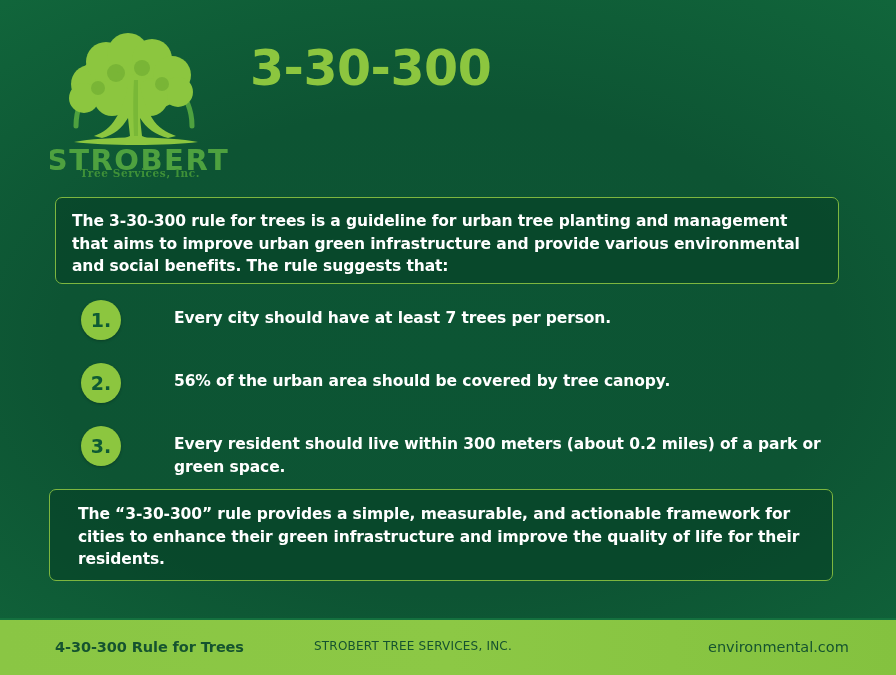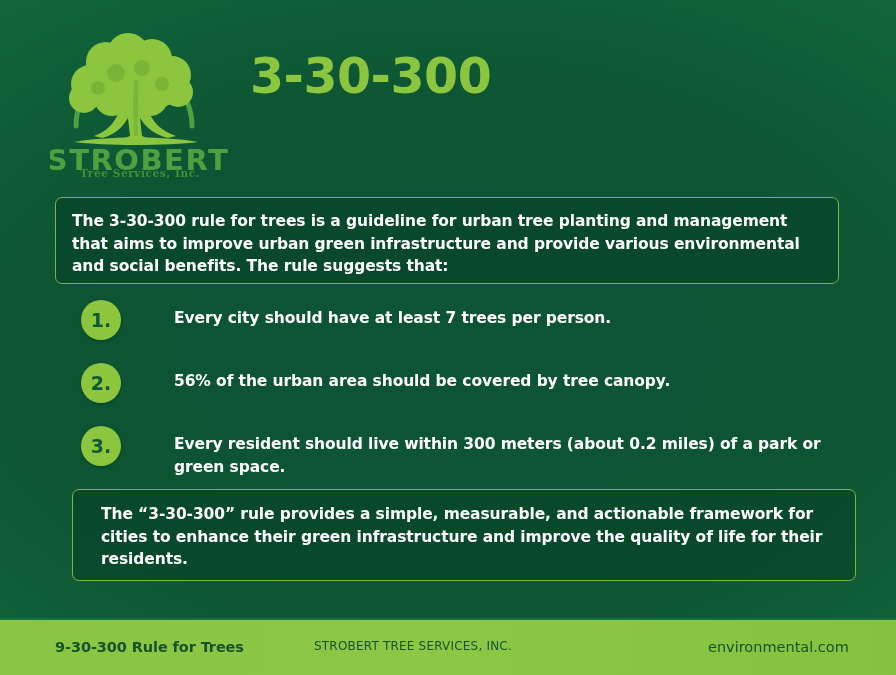--- a/index.html
+++ b/index.html
@@ -51,21 +51,20 @@
     width: 600px;
   }
   .title-line {
     color: #8cc63f;
     font-family: "DejaVu Sans", sans-serif;
     font-weight: bold;
     font-size: 49px;
     line-height: 57px;
     letter-spacing: -0.5px;
     white-space: nowrap;
-    margin-top: 8px;
   }
   .title-line-2 {
     font-size: 50px;
     letter-spacing: -0.8px;
   }
 
   
   .panel {
     position: absolute;
     box-sizing: border-box;
@@ -74,21 +73,21 @@
     background: rgba(5, 62, 37, 0.55);
   }
   .panel-intro {
     left: 55px;
     top: 197px;
     width: 784px;
     height: 87px;
     padding: 12px 22px 12px 16px;
   }
   .panel-conclusion {
-    left: 72px;
+    left: 49px;
     top: 489px;
     width: 784px;
     height: 92px;
     padding: 13px 22px 12px 28px;
   }
   .panel-text {
     color: #ffffff;
     font-family: "DejaVu Sans", sans-serif;
     font-weight: bold;
     font-size: 15.5px;
@@ -262,19 +261,19 @@
     </div>
   </div>
 
   <div class="panel panel-conclusion">
     <div class="panel-text">The “3-30-300” rule provides a simple, measurable, and actionable framework for cities to enhance their green infrastructure and improve the quality of life for their residents.</div>
   </div>
 
   <div class="footer-rule"></div>
   <div class="footer">
     <div class="footer-inner">
-      <div class="footer-item footer-left">9-30-300 Rule for Trees</div>
+      <div class="footer-item footer-left">4-30-300 Rule for Trees</div>
       <div class="footer-item footer-center">STROBERT TREE SERVICES, INC.</div>
       <div class="footer-item footer-right">environmental.com</div>
     </div>
   </div>
 
 </div>
 
 </body></html>

